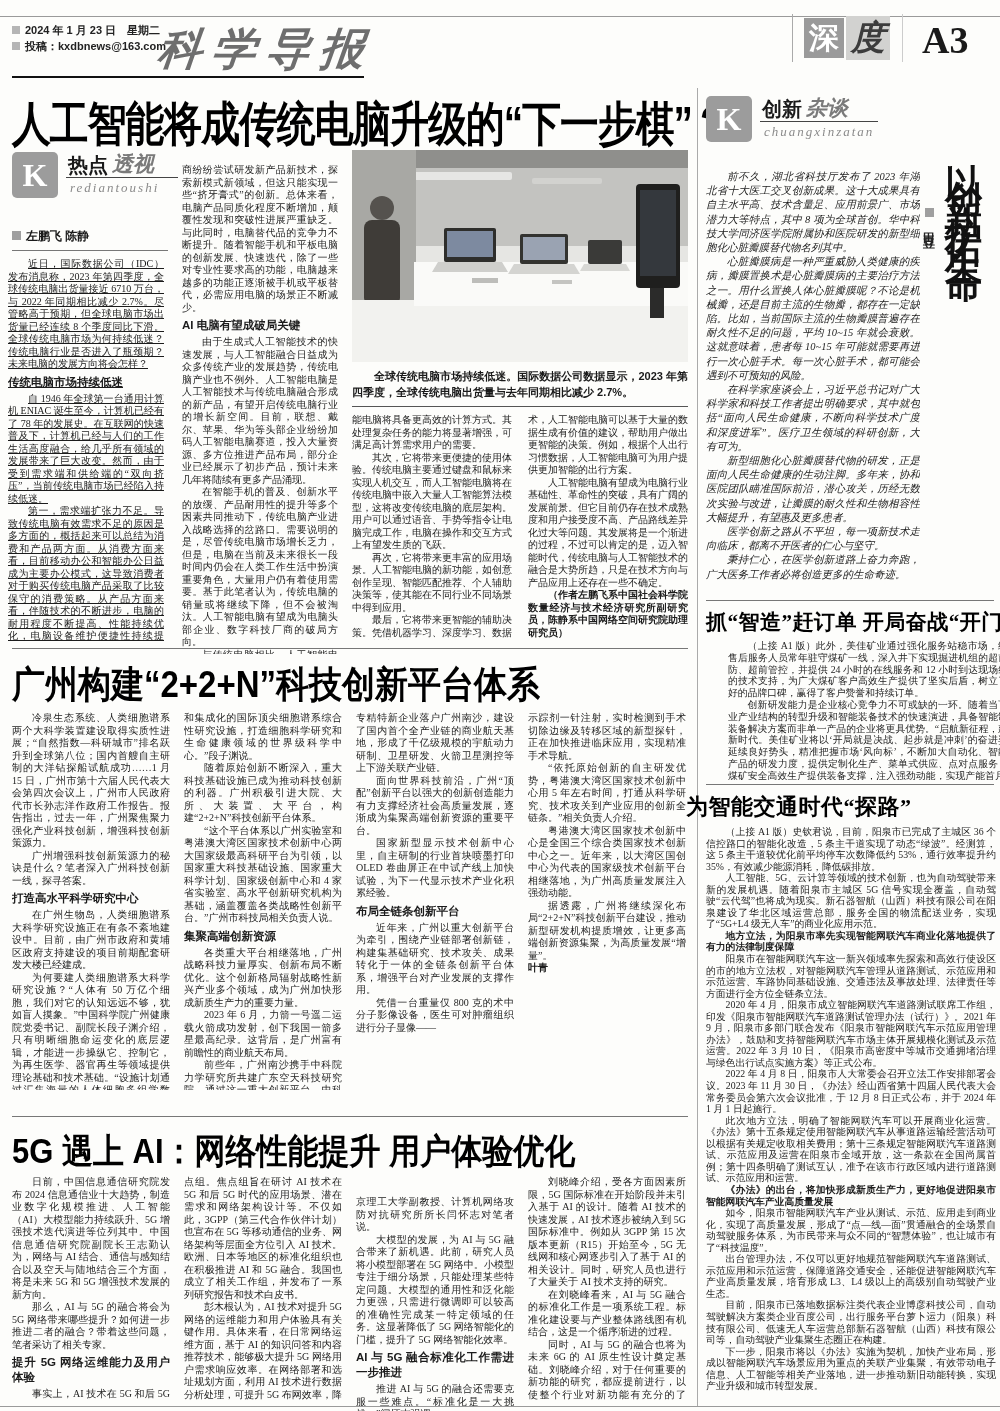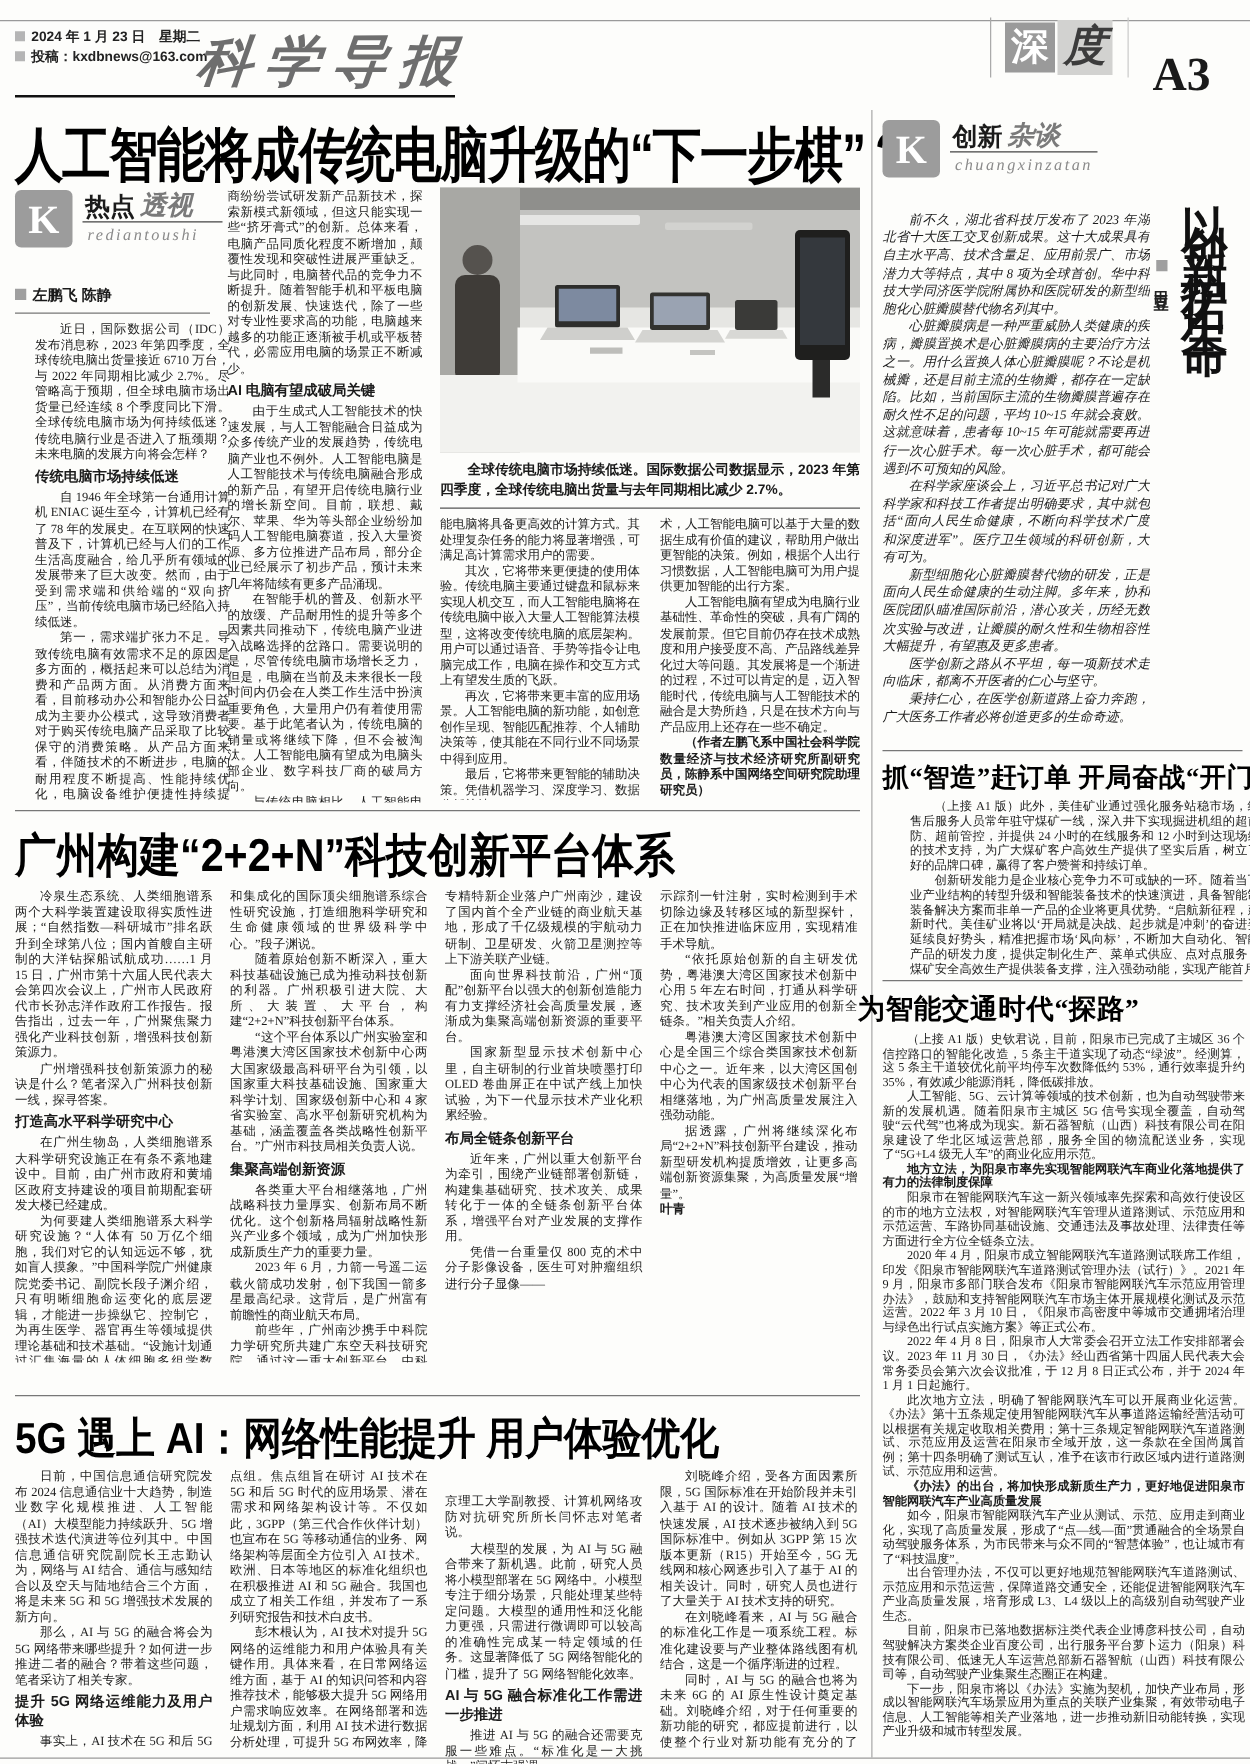--- a/index.html
+++ b/index.html
@@ -15,21 +15,21 @@
             font-family:"Liberation Sans","DejaVu Sans",sans-serif;}
   .bullet{display:inline-block;width:8px;height:8px;background:#b5b5b5;margin-right:5px;}
   .meta-underline{position:absolute;left:0;top:54px;width:352px;height:2px;background:#111;}
   .masthead{font-size:44px;font-weight:bold;font-style:italic;color:#6e6e6e;
             letter-spacing:10px;transform:skewX(-6deg);}
   .sec-box{display:inline-block;width:40px;height:40px;text-align:center;line-height:40px;
            font-size:30px;font-weight:900;vertical-align:middle;}
   .sec-dark{background:#9a9a9a;color:#fff;font-family:"Liberation Sans",sans-serif;}
   .sec-light{background:#d2d2d0;color:#3c3c3c;font-style:italic;font-weight:bold;}
   .page-no{font-size:38px;font-weight:bold;font-family:"Liberation Serif",serif;
-           vertical-align:middle;margin-left:10px;margin-top:20px;}
+           vertical-align:middle;margin-left:10px;}
 
   
   .headline-xl{font-size:40px;font-weight:900;letter-spacing:-1px;white-space:nowrap;
                transform:scale(.97,1.18);transform-origin:left top;color:#000;}
   .headline-l{font-size:33px;font-weight:900;white-space:nowrap;color:#000;
               transform:scale(1,1.12);transform-origin:left top;}
   .headline-m{font-size:21px;font-weight:900;color:#000;white-space:nowrap;letter-spacing:.5px;}
 
   
   .kbox{position:absolute;width:46px;height:46px;background:#9c9c9c;border-radius:5px;
@@ -103,27 +103,27 @@
     <span class="abs brand-script" style="left:100px;top:0;">透视</span>
     <div class="brand-rule" style="left:54px;top:27px;width:112px;"></div>
     <span class="abs brand-pinyin" style="left:58px;top:30px;">rediantoushi</span>
   </div>
 
   <div class="abs byline-row" style="left:12px;top:228px;">
     <span class="bullet"></span><span>左鹏飞  陈静</span>
   </div>
   <div class="hline" style="left:12px;top:250px;width:156px;background:#777;"></div>
 
-  <div class="col" style="left:28px;top:258px;width:156px;height:384px;">
+  <div class="col" style="left:8px;top:258px;width:156px;height:384px;text-decoration:underline;">
       <p class="k-p">近日，国际数据公司（IDC）发布消息称，2023 年第四季度，全球传统电脑出货量接近 6710 万台，与 2022 年同期相比减少 2.7%。尽管略高于预期，但全球电脑市场出货量已经连续 8 个季度同比下滑。全球传统电脑市场为何持续低迷？传统电脑行业是否进入了瓶颈期？未来电脑的发展方向将会怎样？</p>
       <p class="k-h">传统电脑市场持续低迷</p>
       <p class="k-p">自 1946 年全球第一台通用计算机 ENIAC 诞生至今，计算机已经有了 78 年的发展史。在互联网的快速普及下，计算机已经与人们的工作生活高度融合，给几乎所有领域的发展带来了巨大改变。然而，由于受到需求端和供给端的“双向挤压”，当前传统电脑市场已经陷入持续低迷。</p>
       <p class="k-p">第一，需求端扩张力不足。导致传统电脑有效需求不足的原因是多方面的，概括起来可以总结为消费和产品两方面。从消费方面来看，目前移动办公和智能办公日益成为主要办公模式，这导致消费者对于购买传统电脑产品采取了比较保守的消费策略。从产品方面来看，伴随技术的不断进步，电脑的耐用程度不断提高、性能持续优化，电脑设备维护便捷性持续提升，电脑的实际使用寿命延长，用户的换新意愿普遍不强。</p>
     </div>
-  <div class="col" style="left:182px;top:152px;width:156px;height:490px;">
+  <div class="col" style="left:182px;top:164px;width:156px;height:490px;">
       <p class="k-c">商纷纷尝试研发新产品新技术，探索新模式新领域，但这只能实现一些“挤牙膏式”的创新。总体来看，电脑产品同质化程度不断增加，颠覆性发现和突破性进展严重缺乏。与此同时，电脑替代品的竞争力不断提升。随着智能手机和平板电脑的创新发展、快速迭代，除了一些对专业性要求高的功能，电脑越来越多的功能正逐渐被手机或平板替代，必需应用电脑的场景正不断减少。</p>
       <p class="k-h">AI 电脑有望成破局关键</p>
       <p class="k-p">由于生成式人工智能技术的快速发展，与人工智能融合日益成为众多传统产业的发展趋势，传统电脑产业也不例外。人工智能电脑是人工智能技术与传统电脑融合形成的新产品，有望开启传统电脑行业的增长新空间。目前，联想、戴尔、苹果、华为等头部企业纷纷加码人工智能电脑赛道，投入大量资源、多方位推进产品布局，部分企业已经展示了初步产品，预计未来几年将陆续有更多产品涌现。</p>
       <p class="k-p">在智能手机的普及、创新水平的放缓、产品耐用性的提升等多个因素共同推动下，传统电脑产业进入战略选择的岔路口。需要说明的是，尽管传统电脑市场增长乏力，但是，电脑在当前及未来很长一段时间内仍会在人类工作生活中扮演重要角色，大量用户仍有着使用需要。基于此笔者认为，传统电脑的销量或将继续下降，但不会被淘汰。人工智能电脑有望成为电脑头部企业、数字科技厂商的破局方向。</p>
       <p class="k-p">与传统电脑相比，人工智能电脑将带来一些全新的、革命性的体验。</p>
     </div>
 
   <div class="abs" style="left:352px;top:150px;width:336px;height:212px;">
     <svg width="336" height="212" viewBox="0 0 336 212">
       <rect width="336" height="212" fill="#e6e6e3"></rect>

